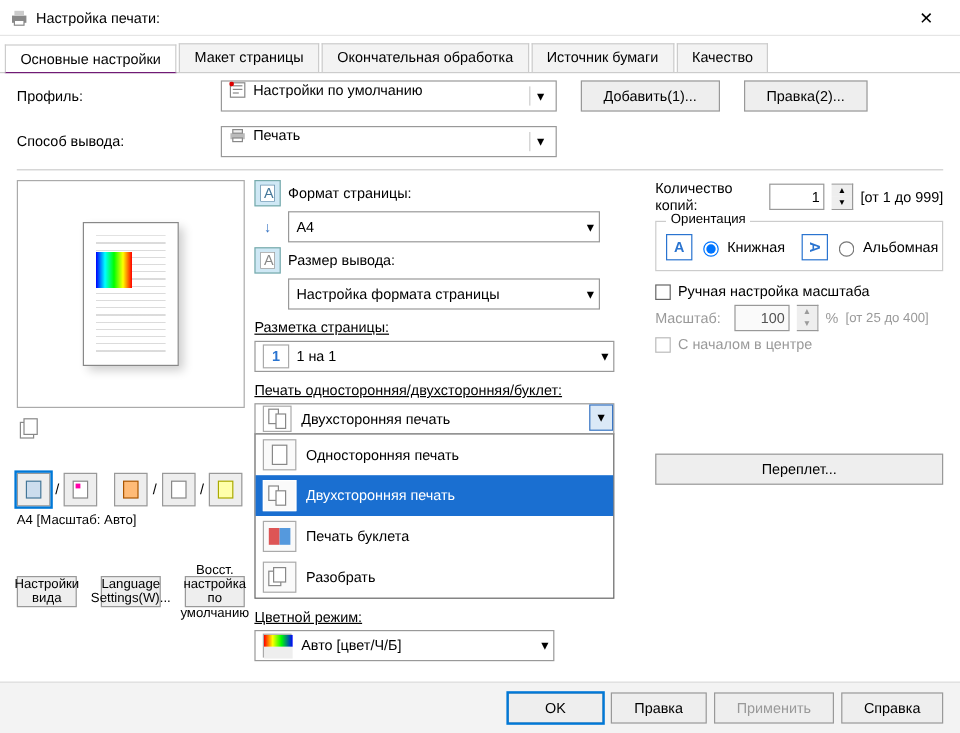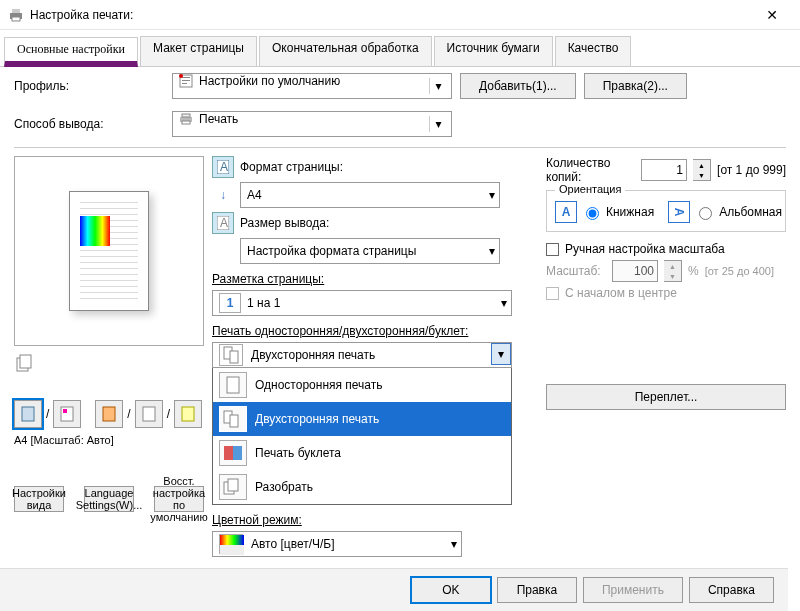--- a/index.html
+++ b/index.html
@@ -3,22 +3,22 @@
 <meta charset="utf-8">
 <style>
   * { box-sizing: border-box; font-family: "Segoe UI", Tahoma, sans-serif; font-size: 12px; }
   body { margin: 0; background: #fff; color: #000; width: 800px; height: 611px; overflow: hidden; }
   .titlebar { display: flex; align-items: center; height: 30px; padding: 0 8px; border-bottom: 1px solid #e5e5e5; }
   .titlebar .icon { width: 16px; height: 16px; margin-right: 6px; }
   .titlebar .title { flex: 1; }
   .titlebar .close { width: 40px; text-align: center; font-size: 14px; cursor: pointer; }
   .tabs { display: flex; border-bottom: 1px solid #ccc; padding-left: 4px; margin-top: 6px; }
   .tab { padding: 4px 12px; border: 1px solid #ccc; border-bottom: none; margin-right: 2px; background: #f3f3f3; cursor: pointer; }
-  .tab.active { background: #fff; position: relative; top: 1px; border-bottom: 6px solid #701a75; font-family: Liberation Serif, serif; }
-  .row { display: flex; align-items: center; padding: 6px 14px; gap: 8px; }
+  .tab.active { background: #fff; position: relative; top: 1px; border-bottom: 1px solid #701a75; }
+  .row { display: flex; align-items: center; padding: 6px 14px; gap: 20px; }
   .label { width: 150px; }
   .select { flex: 1; height: 26px; border: 1px solid #999; background: #fff; display: flex; align-items: flex-start; padding: 0 6px; position: relative; }
   .select .caret { position: absolute; right: 4px; top: 4px; width: 18px; height: 16px; border-left: 1px solid #ccc; display: flex; align-items: center; justify-content: center; }
   .btn { height: 26px; border: 1px solid #999; background: #eee; padding: 0 18px; cursor: pointer; display: inline-flex; align-items: center; justify-content: center; min-width: 90px; }
   .content { display: flex; padding: 4px 14px 0 14px; gap: 8px; }
   .leftcol { width: 190px; }
   .preview { border: 1px solid #aaa; height: 190px; background: #fff; display: flex; align-items: center; justify-content: center; }
   .page { width: 80px; height: 120px; border: 1px solid #888; box-shadow: 4px 4px 8px rgba(0,0,0,.2); position: relative; background: #fff; }
   .page::after { content: ""; position: absolute; top: 24px; left: 10px; width: 30px; height: 30px; background: linear-gradient(90deg,#00f,#0ff,#0f0,#ff0,#f00); }
   .page .lines { position: absolute; top: 10px; left: 10px; right: 10px; bottom: 10px; background: repeating-linear-gradient(#999, #999 1px, transparent 1px, transparent 6px); opacity: .35; }
@@ -46,21 +46,21 @@
   .group .legend { position: absolute; top: -8px; left: 8px; background: #fff; padding: 0 4px; font-size: 11px; text-align: right; }
   .radio-row { display: flex; gap: 14px; margin-top: 4px; }
   .radio-item { display: flex; align-items: center; gap: 4px; }
   .orient-ico { width: 22px; height: 22px; border: 1px solid #2a74d0; color: #2a74d0; display: inline-flex; align-items: center; justify-content: center; font-weight: bold; }
   .numbox { width: 46px; height: 22px; border: 1px solid #999; text-align: right; padding-right: 3px; }
   .spinner { width: 18px; height: 22px; border: 1px solid #999; border-left: none; display: flex; flex-direction: column; }
   .spinner div { flex: 1; display: flex; align-items: center; justify-content: center; font-size: 7px; background: #eee; }
   .chk { width: 13px; height: 13px; border: 1px solid #666; display: inline-flex; align-items: center; justify-content: center; font-size: 10px; }
   .disabled { color: #9a9a9a; }
   .hr { border-top: 1px solid #ccc; margin: 4px 14px; }
-  .footer { display: flex; justify-content: flex-end; gap: 6px; padding: 8px 14px; border-top: 1px solid #ddd; background: #f3f3f3; position: absolute; bottom: 0; left: 0; right: 12px; }
+  .footer { display: flex; justify-content: flex-end; gap: 6px; padding: 8px 14px; border-top: 1px solid #ddd; background: #f3f3f3; position: absolute; bottom: 0; left: 0; right: 0; }
   .footer .btn { min-width: 80px; }
   .footer .btn.primary { outline: 2px solid #0078d7; outline-offset: -1px; }
   .footer .btn.dis { color: #999; }
 </style>
 </head>
 <body>
 
 <div class="titlebar">
   <span class="icon">
     <svg viewBox="0 0 16 16" width="16" height="16">

